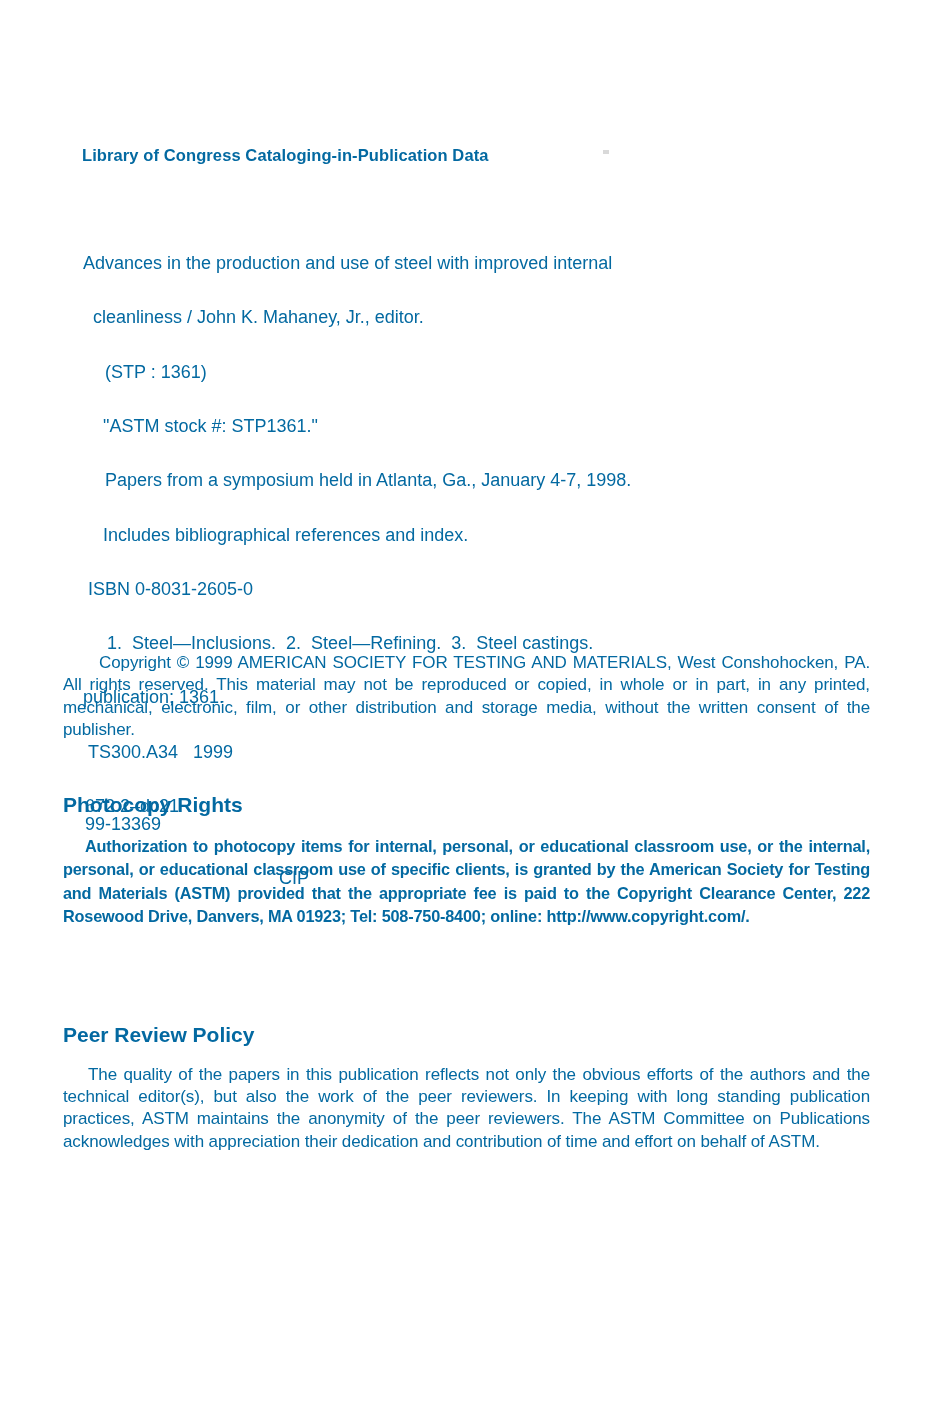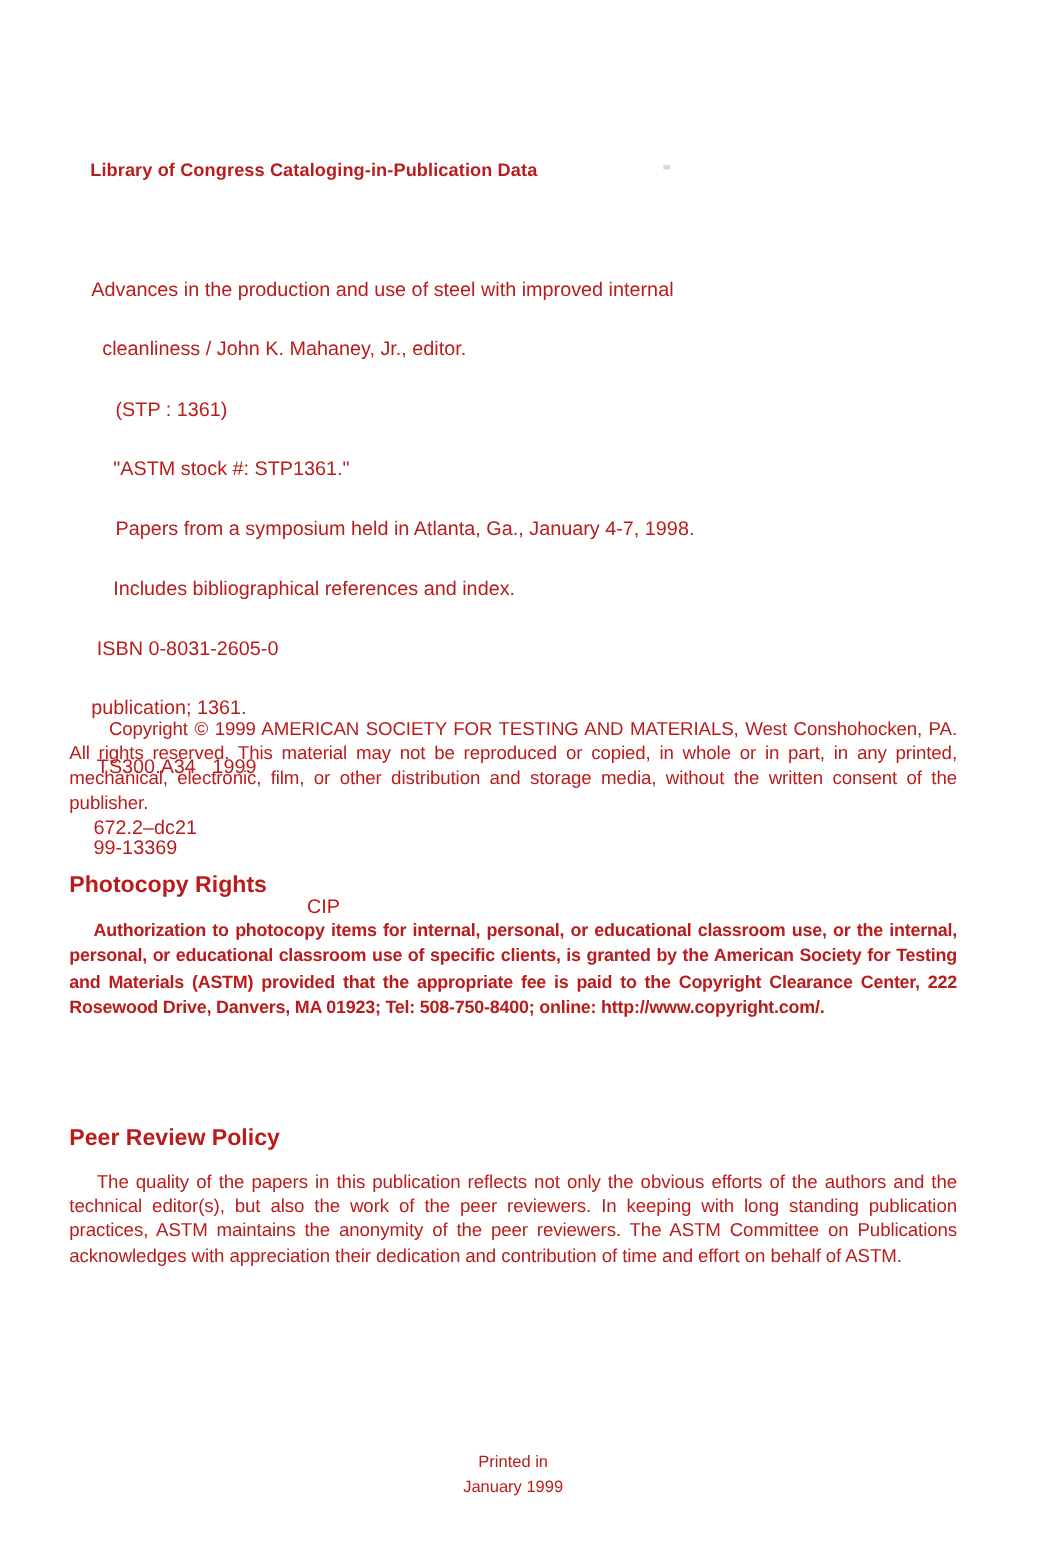--- a/index.html
+++ b/index.html
@@ -2,21 +2,21 @@
 <html><head>
 <meta charset="utf-8">
 <style>
   html,body { margin:0; padding:0; background:#e8e8e8; }
   .page {
     position:relative;
     width:950px; height:1425px;
     margin:0 auto;
     background:#ffffff;
     font-family:"Liberation Sans", sans-serif;
-    color:#b91c1c;
+    color:#0369a1;
     overflow:hidden;
   }
   .page-title {
     position:absolute; left:82px; top:146px;
     font-size:16.5px; font-weight:bold; letter-spacing:0.1px;
   }
   .scan-artifact {
     position:absolute; left:603px; top:150px;
     width:6px; height:4px; background:#c9c9c9; opacity:0.7;
   }
@@ -73,20 +73,21 @@
   <div class="scan-artifact"></div>
 
   <div class="cip-block">
     <div class="ml0">Advances in the production and use of steel with improved internal</div>
     <div class="ml10">cleanliness / John K. Mahaney, Jr., editor.</div>
     <div class="ml22">(STP : 1361)</div>
     <div class="ml20">"ASTM stock #: STP1361."</div>
     <div class="ml22">Papers from a symposium held in Atlanta, Ga., January 4-7, 1998.</div>
     <div class="ml20">Includes bibliographical references and index.</div>
     <div class="ml17">ISBN 0-8031-2605-0</div>
+    <div class="ml24">1.  Steel—Inclusions.  2.  Steel—Refining.  3.  Steel castings.</div>
     <div class="ml0">publication; 1361.</div>
     <div class="ml17">TS300.A34   1999</div>
     <div class="cip-tail-row">
       <span>672.2–dc21</span>
       <span>99-13369</span>
     </div>
     <div class="cip-cip-line">CIP</div>
   </div>
 
   <div class="body-par copyright-par">Copyright © 1999 AMERICAN SOCIETY FOR TESTING AND MATERIALS, West Conshohocken, PA. All rights reserved. This material may not be reproduced or copied, in whole or in part, in any printed, mechanical, electronic, film, or other distribution and storage media, without the written consent of the publisher.</div>
@@ -94,18 +95,14 @@
   <div class="section-heading photocopy-heading">Photocopy Rights</div>
 
   <div class="body-par photocopy-par">Authorization to photocopy items for internal, personal, or educational classroom use, or the internal, personal, or educational classroom use of specific clients, is granted by the American Society for Testing and Materials (ASTM) provided that the appropriate fee is paid to the Copyright Clearance Center, 222 Rosewood Drive, Danvers, MA 01923; Tel: 508-750-8400; online: http://www.copyright.com/.</div>
 
   <div class="section-heading peer-heading">Peer Review Policy</div>
 
   <div class="body-par peer-pars">
     <p>The quality of the papers in this publication reflects not only the obvious efforts of the authors and the technical editor(s), but also the work of the peer reviewers. In keeping with long standing publication practices, ASTM maintains the anonymity of the peer reviewers. The ASTM Committee on Publications acknowledges with appreciation their dedication and contribution of time and effort on behalf of ASTM.</p>
   </div>
 
-  <div class="colophon">
-    <div>Printed in</div>
-    <div>January 1999</div>
-  </div>
 
 </div>
 
 </body></html>

